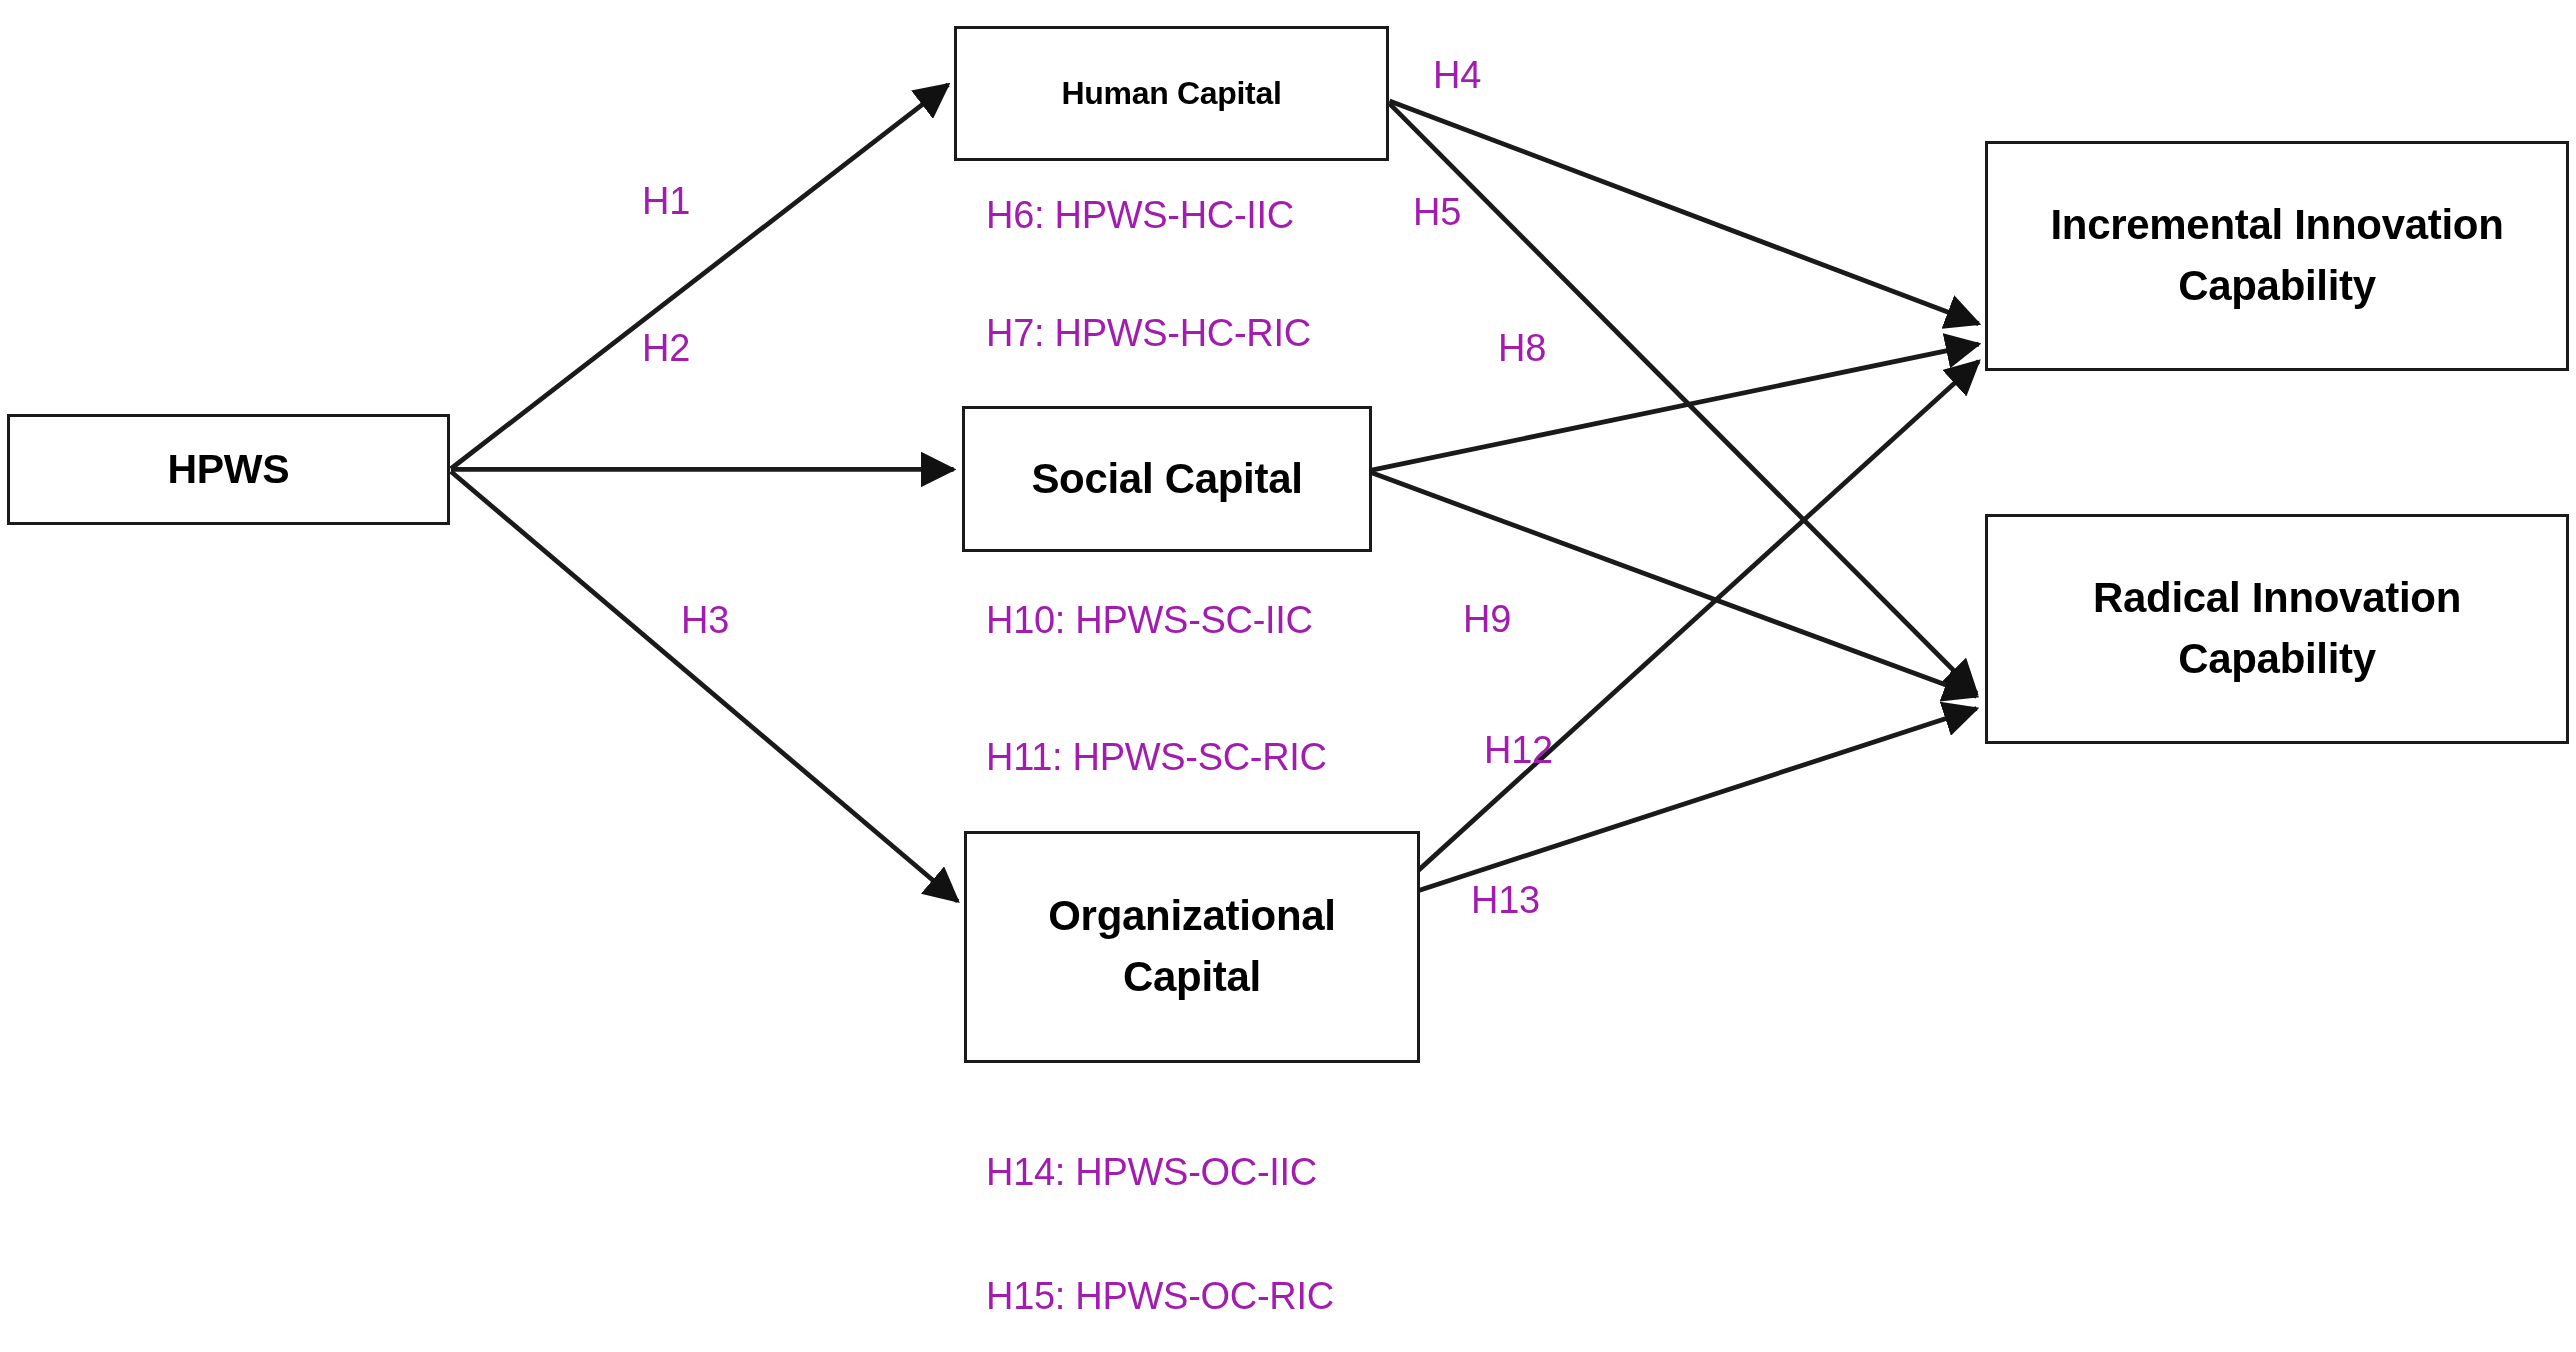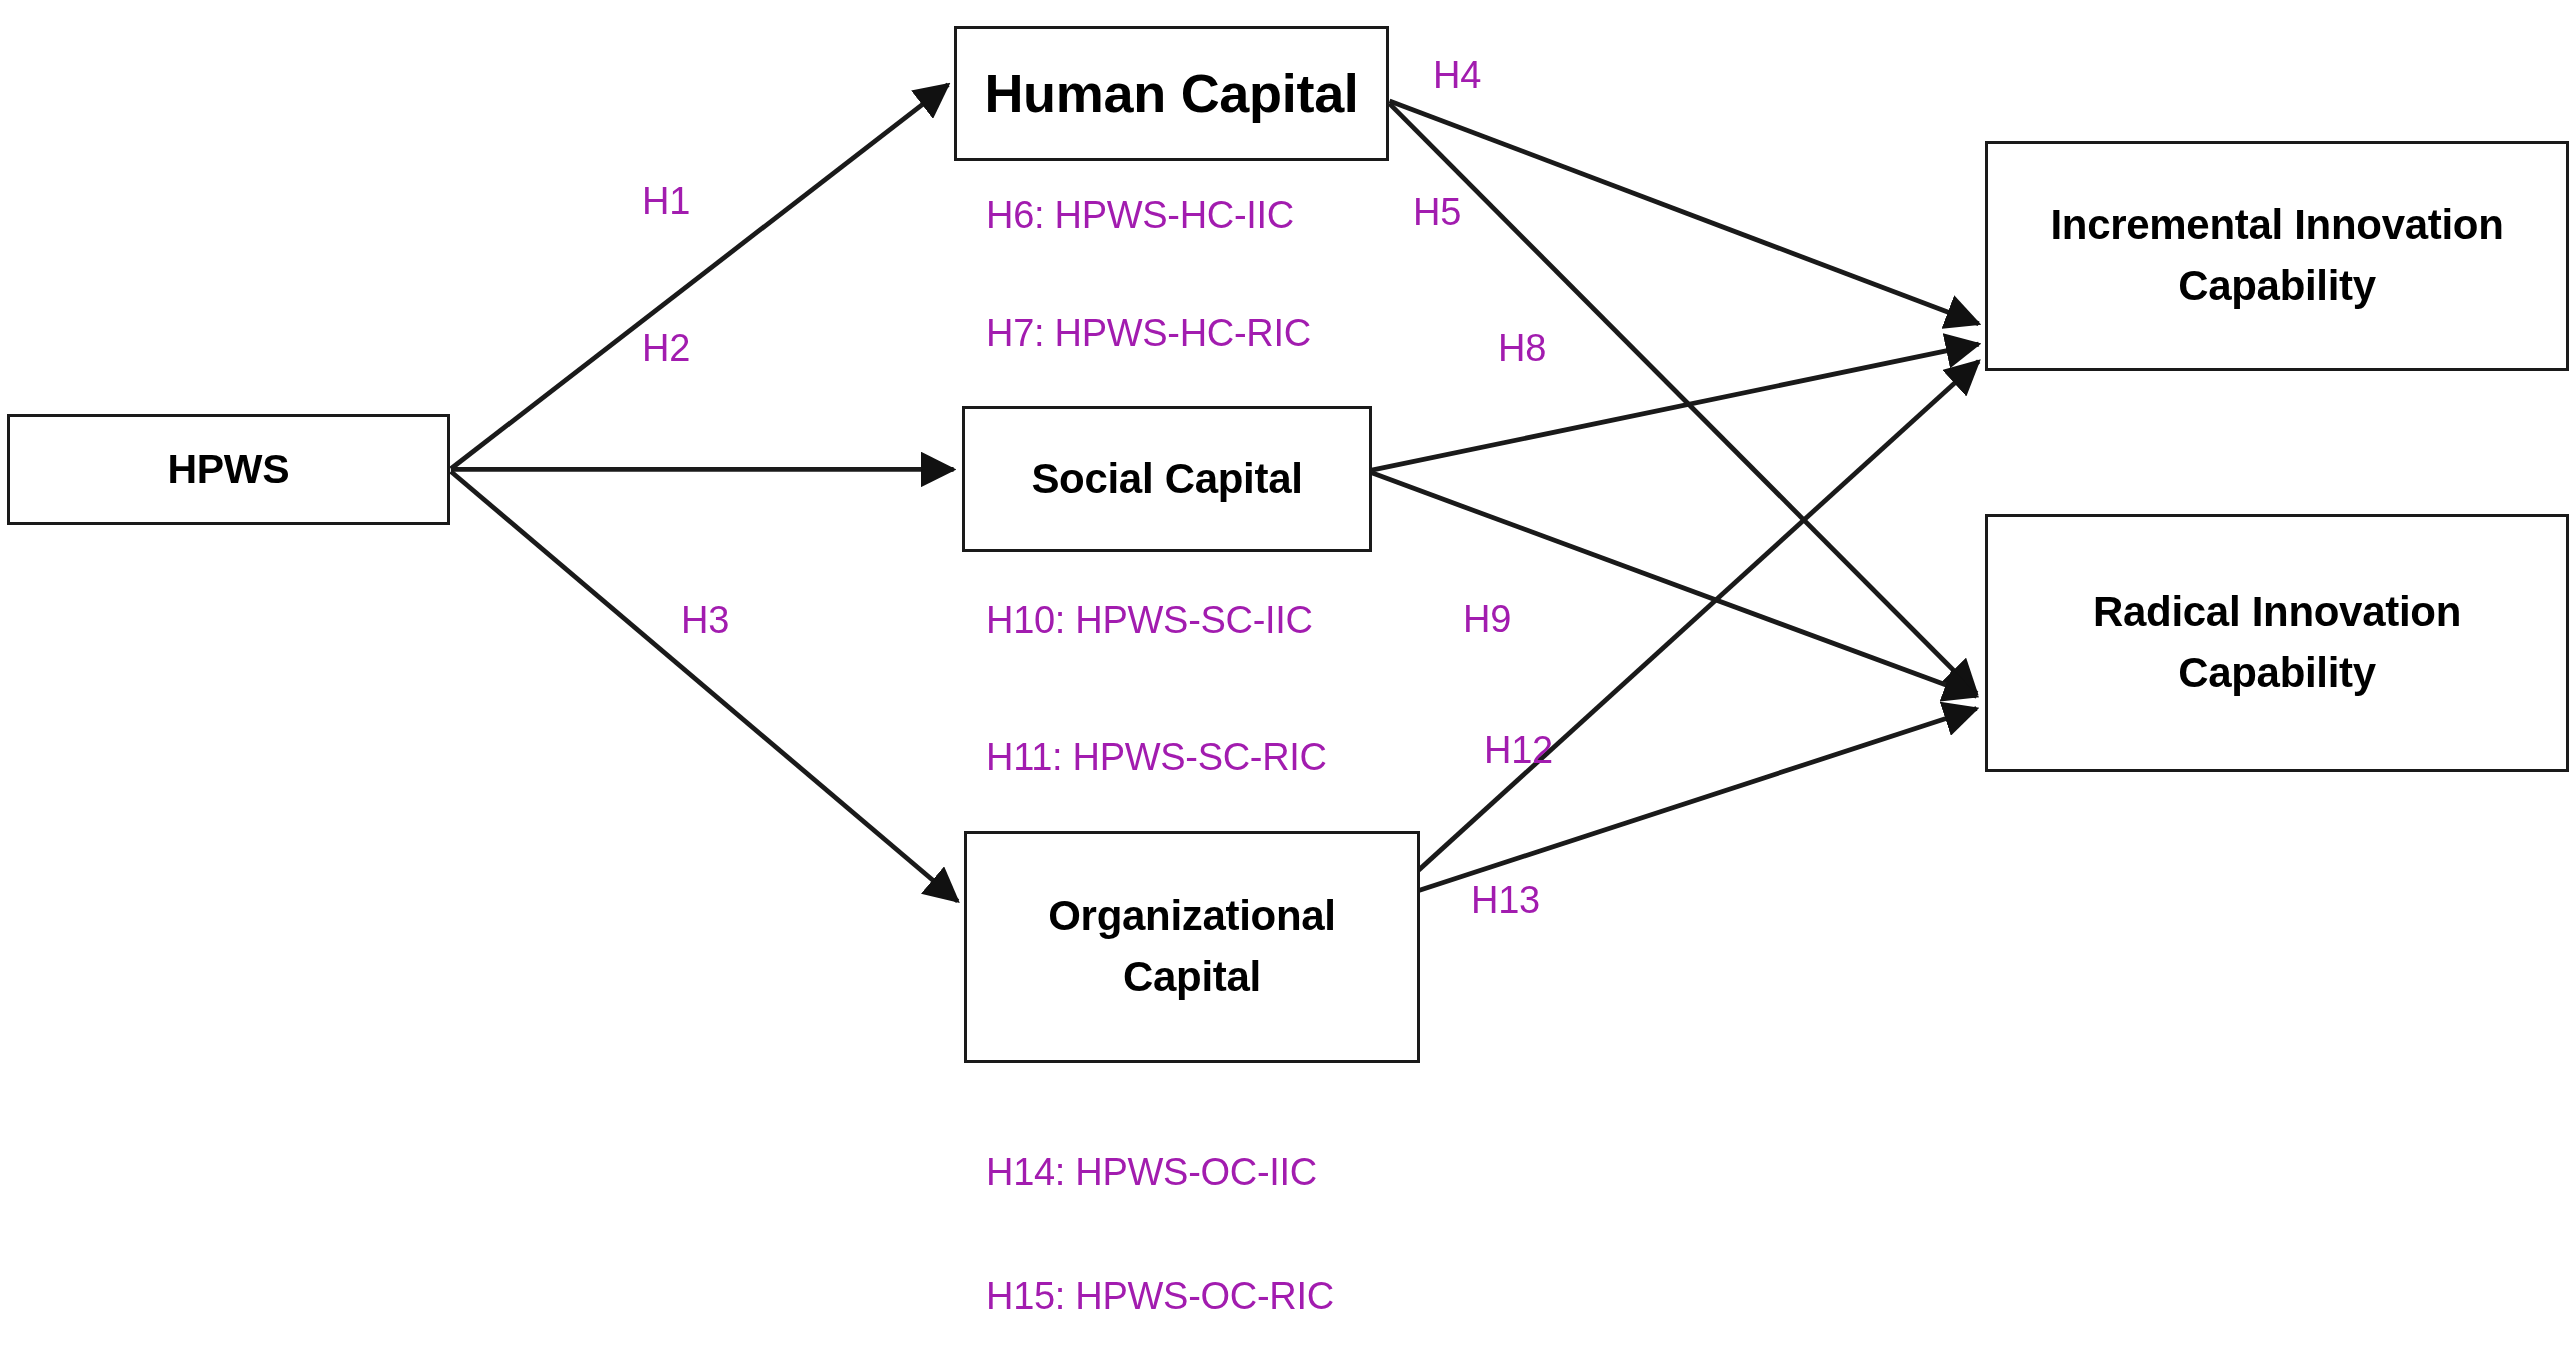--- a/index.html
+++ b/index.html
@@ -82,36 +82,36 @@
     <path d="M 2038 1318 L 2905 530" stroke="#1a1a1a" stroke-width="7" fill="none" marker-end="url(#arrow)"></path>
 
     <path d="M 2038 1322 L 2902 1040" stroke="#1a1a1a" stroke-width="7" fill="none" marker-end="url(#arrow)"></path>
   </svg>
 
   <div class="node-box" style="left:6.8px; top:414px; width:443px; height:111px;">
     <span class="node-label" style="font-size:41px;">HPWS</span>
   </div>
 
   <div class="node-box" style="left:954px; top:26px; width:435px; height:135px;">
-    <span class="node-label" style="font-size:54px;">Human Capital</span>
+    <span class="node-label" style="font-size:32px;">Human Capital</span>
   </div>
 
   <div class="node-box" style="left:962px; top:406px; width:410px; height:146px;">
     <span class="node-label" style="font-size:42px;">Social Capital</span>
   </div>
 
   <div class="node-box" style="left:964px; top:831px; width:456px; height:232px;">
     <span class="node-label" style="font-size:42px;">Organizational Capital</span>
   </div>
 
   <div class="node-box" style="left:1985px; top:141px; width:584px; height:230px;text-align:center;">
     <span class="node-label" style="font-size:42px;">Incremental Innovation Capability</span>
   </div>
 
-  <div class="node-box" style="left:1985px; top:514px; width:584px; height:258px;">
+  <div class="node-box" style="left:1985px; top:514px; width:584px; height:230px;">
     <span class="node-label" style="font-size:42px; padding:0 61px;">Radical Innovation Capability</span>
   </div>
 
   <div class="h-label path-label" style="left:642px; top:180px;">H1</div>
 
   <div class="h-label path-label" style="left:642px; top:327px;">H2</div>
 
   <div class="h-label path-label" style="left:681px; top:599px;">H3</div>
 
   <div class="h-label path-label" style="left:1433px; top:54px;">H4</div>

